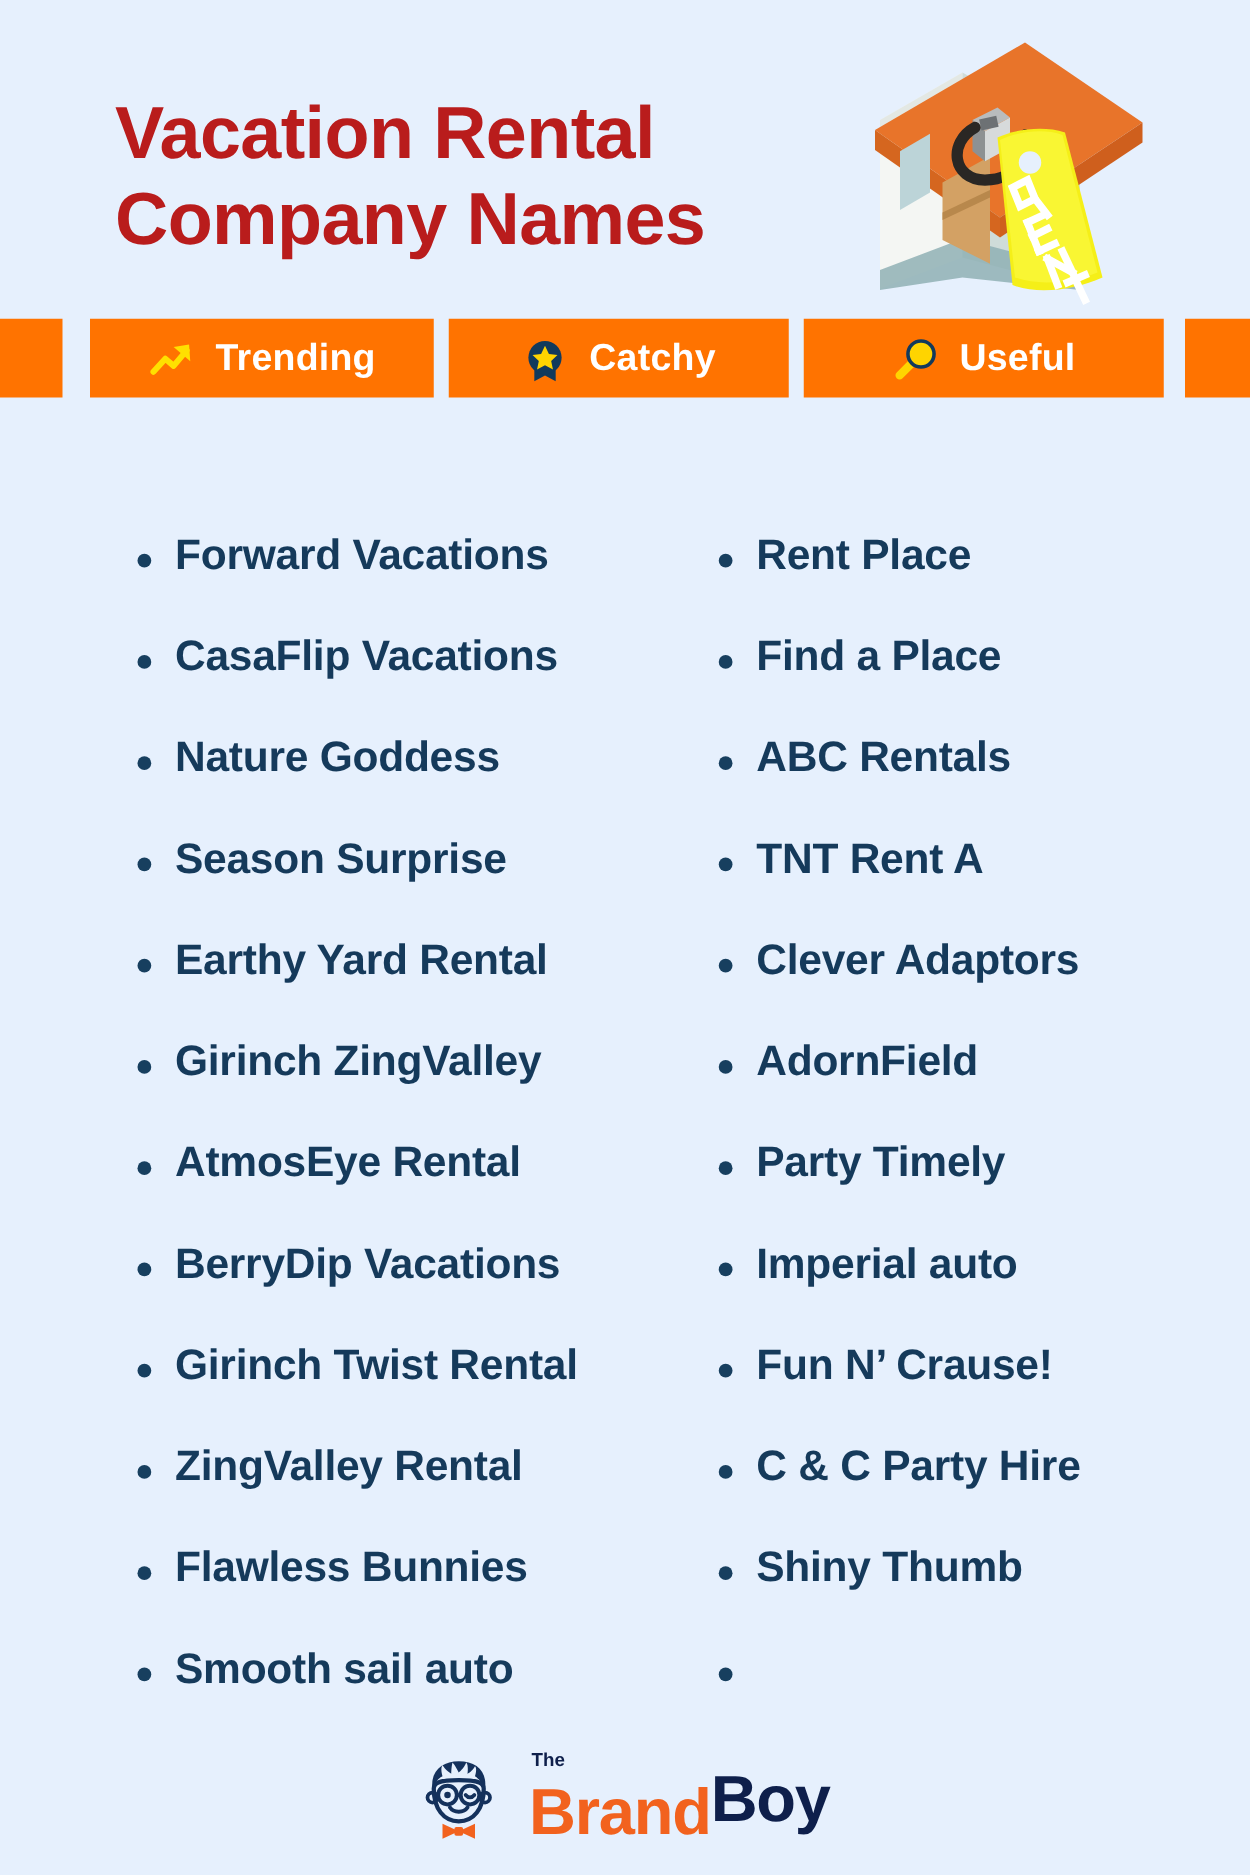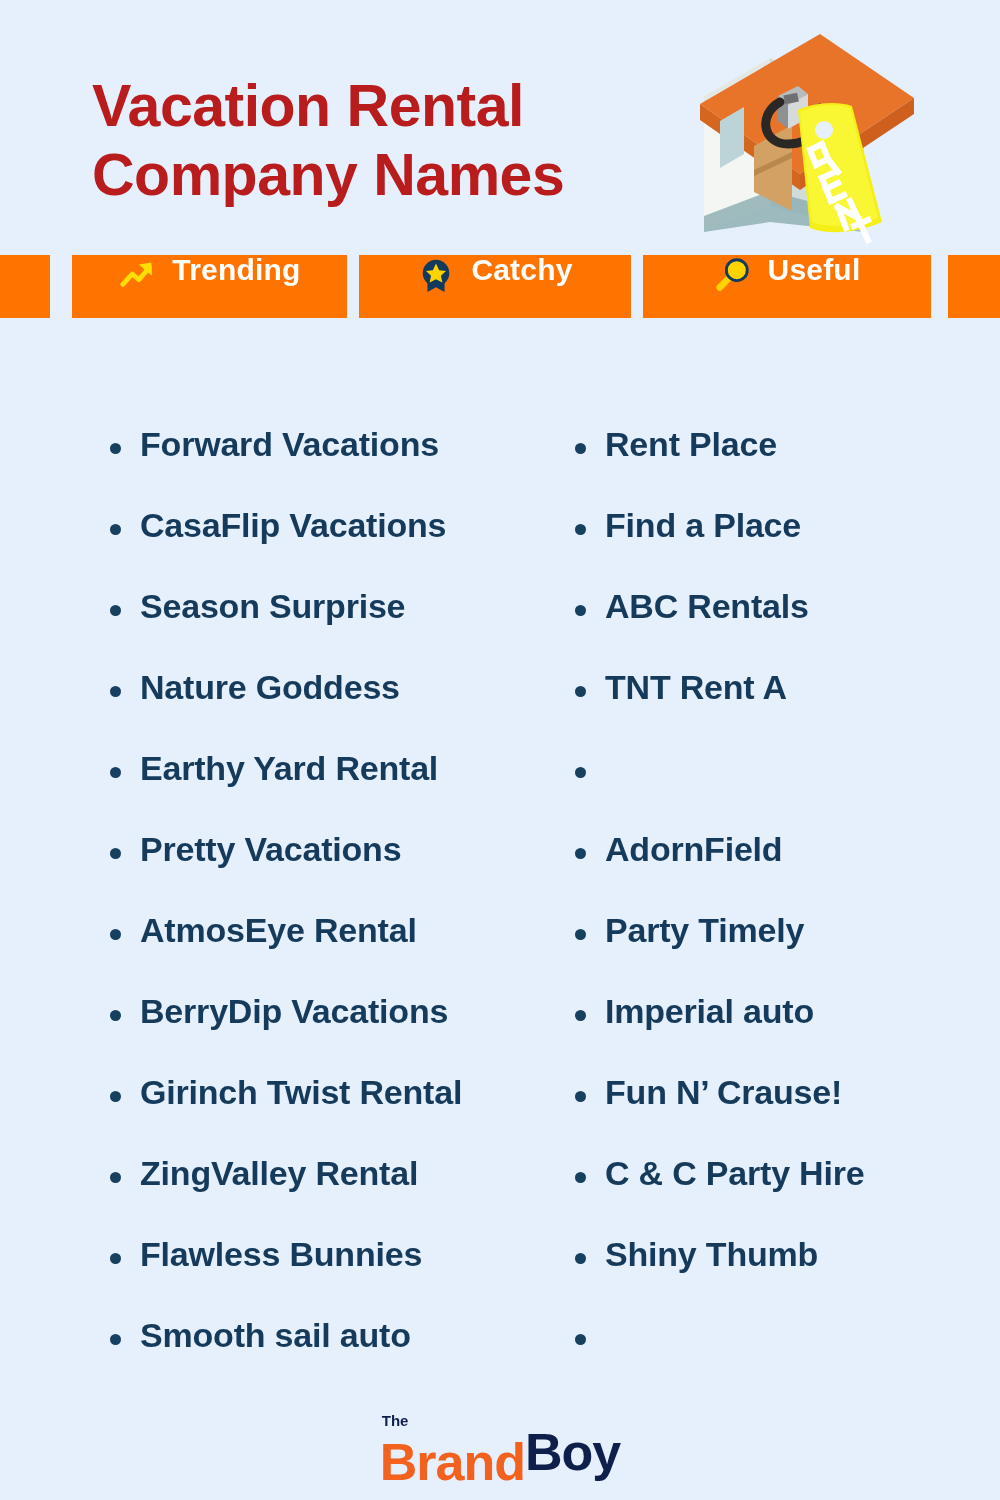--- a/index.html
+++ b/index.html
@@ -47,21 +47,21 @@
     background:#ff7300;
   }
   .badge-stub.left  { left:0;   width:50px; }
   .badge-stub.right { left:948px; width:52px; }
 
   .badge {
     position:absolute;
     top:0; height:63px;
     background:#ff7300;
     display:flex;
-    align-items:flex-start;
+    align-items:center;
     justify-content:center;
     gap:16px;
   }
   .badge-label {
     color:#ffffff;
     font-size:30px;
     font-weight:bold;
     letter-spacing:0.2px;
     line-height:1;
   }
@@ -114,21 +114,20 @@
 
   
   .footer {
     position:absolute;
     left:0; top:1392px;
     width:1000px; height:95px;
     display:flex;
     align-items:center;
     justify-content:center;
     gap:25px;
-    flex-direction:column;
   }
   .logo-mark { width:62px; height:66px; display:block; }
   .logo-wordmark { position:relative; display:flex; align-items:center; }
   .logo-the {
     position:absolute;
     left:2px; top:-3px;
     font-size:15px;
     font-weight:bold;
     color:#0e1f4b;
     line-height:1;
@@ -245,39 +244,39 @@
       <li class="list-item">
         <span class="bullet">
           <i></i>
         </span>
         <span class="item-label">CasaFlip Vacations</span>
       </li>
       <li class="list-item">
         <span class="bullet">
           <i></i>
         </span>
+        <span class="item-label">Nature Goddess</span>
+      </li>
+      <li class="list-item">
+        <span class="bullet">
+          <i></i>
+        </span>
         <span class="item-label">Season Surprise</span>
       </li>
       <li class="list-item">
         <span class="bullet">
           <i></i>
         </span>
-        <span class="item-label">Nature Goddess</span>
-      </li>
-      <li class="list-item">
-        <span class="bullet">
-          <i></i>
-        </span>
         <span class="item-label">Earthy Yard Rental</span>
       </li>
       <li class="list-item">
         <span class="bullet">
           <i></i>
         </span>
-        <span class="item-label">Pretty Vacations</span>
+        <span class="item-label">Girinch ZingValley</span>
       </li>
       <li class="list-item">
         <span class="bullet">
           <i></i>
         </span>
         <span class="item-label">AtmosEye Rental</span>
       </li>
       <li class="list-item">
         <span class="bullet">
           <i></i>
@@ -331,20 +330,21 @@
       <li class="list-item">
         <span class="bullet">
           <i></i>
         </span>
         <span class="item-label">TNT Rent A</span>
       </li>
       <li class="list-item">
         <span class="bullet">
           <i></i>
         </span>
+        <span class="item-label">Clever Adaptors</span>
       </li>
       <li class="list-item">
         <span class="bullet">
           <i></i>
         </span>
         <span class="item-label">AdornField</span>
       </li>
       <li class="list-item">
         <span class="bullet">
           <i></i>

